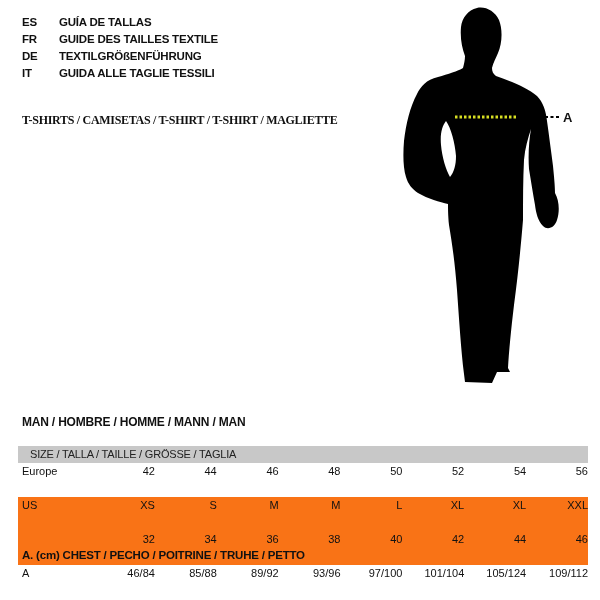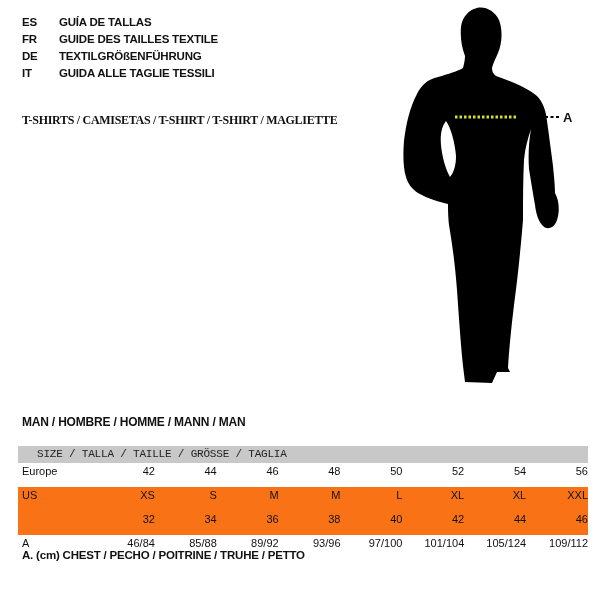--- a/index.html
+++ b/index.html
@@ -29,23 +29,23 @@
   .figure-wrap { position: absolute; left: 390px; top: 0; width: 210px; height: 400px; }
   
   .man-title {
     position: absolute; left: 22px; top: 415px;
     font-size: 12px; font-weight: bold; letter-spacing: -0.2px;
   }
   
   .size-table { position: absolute; left: 18px; top: 446px; width: 570px; font-size: 11px; }
   .st-header {
     height: 17px; line-height: 17px; background: #c8c8c8;
-    padding-left: 19px; color: #222; letter-spacing: -0.2px; font-family: Liberation Mono, monospace;
+    padding-left: 12px; color: #222; letter-spacing: -0.2px;
   }
-  .st-row { display: grid; grid-template-columns: 75px repeat(8, 1fr); height: 24px; line-height: 17px; }
+  .st-row { display: grid; grid-template-columns: 75px repeat(8, 1fr); height: 34px; line-height: 17px; }
   .st-row.shaded { background: #f97316; }
   .st-label { padding-left: 4px; text-align: left; }
   .st-cell { text-align: right; }
   
   .footnote {
     position: absolute; left: 22px; top: 549px;
     font-size: 11.5px; font-weight: bold; letter-spacing: -0.2px;
   }
 </style>
 </head>

